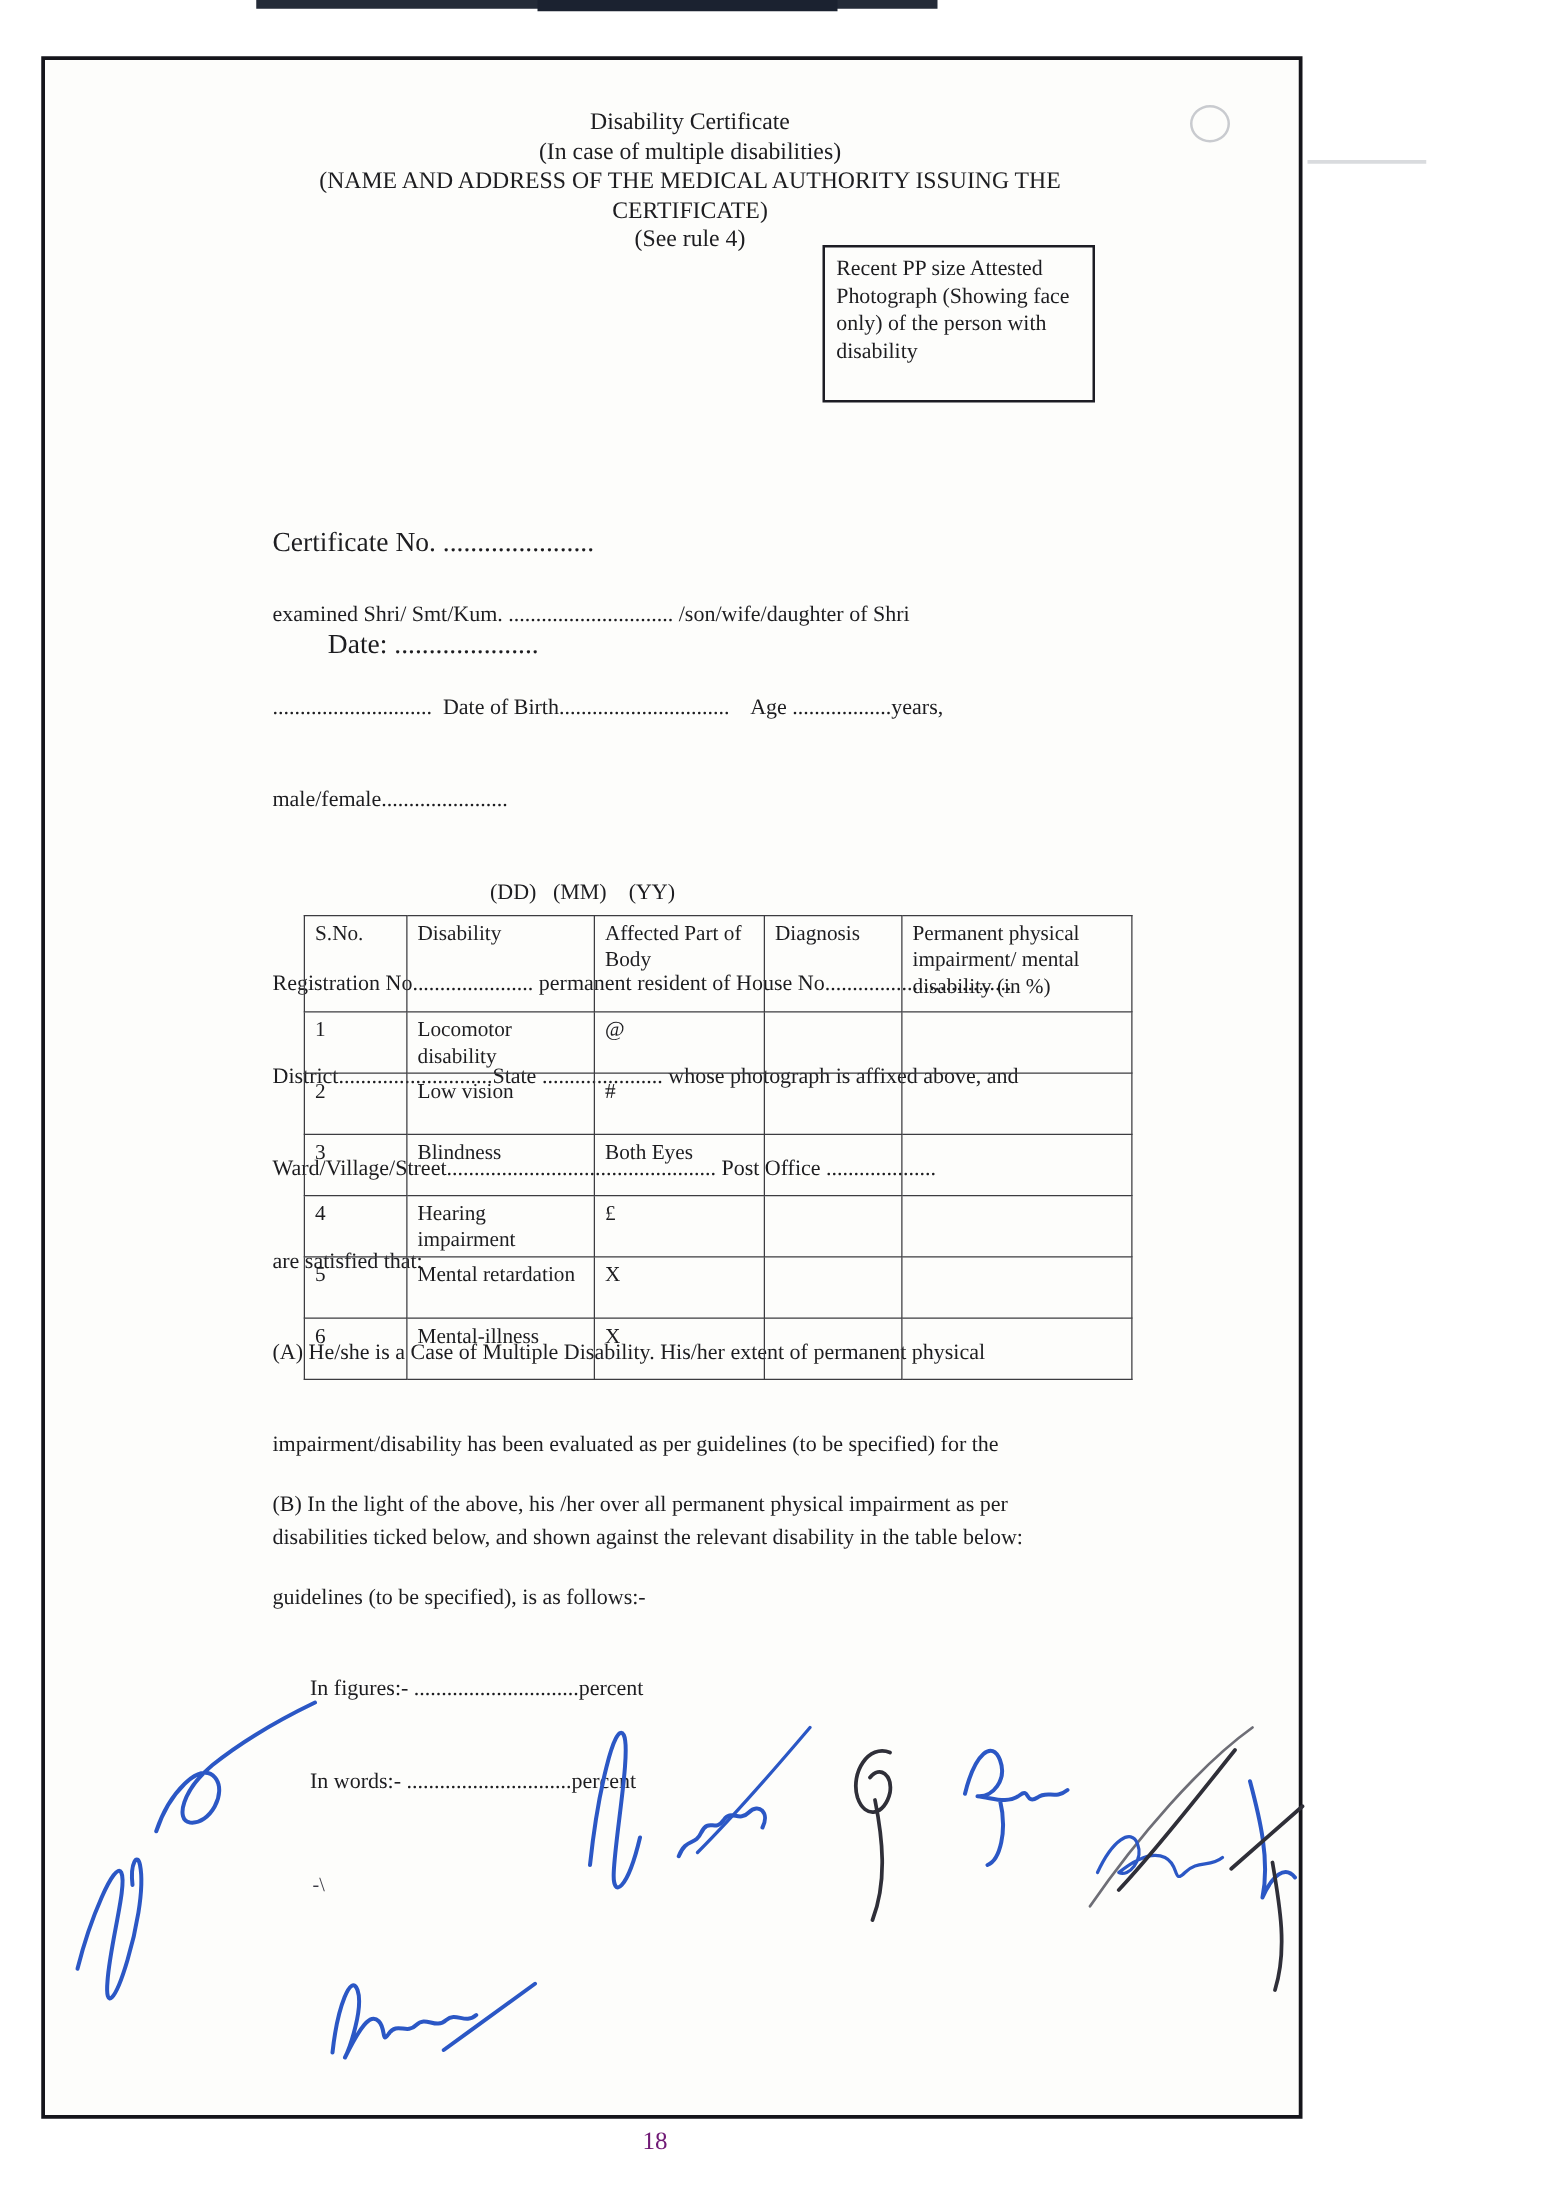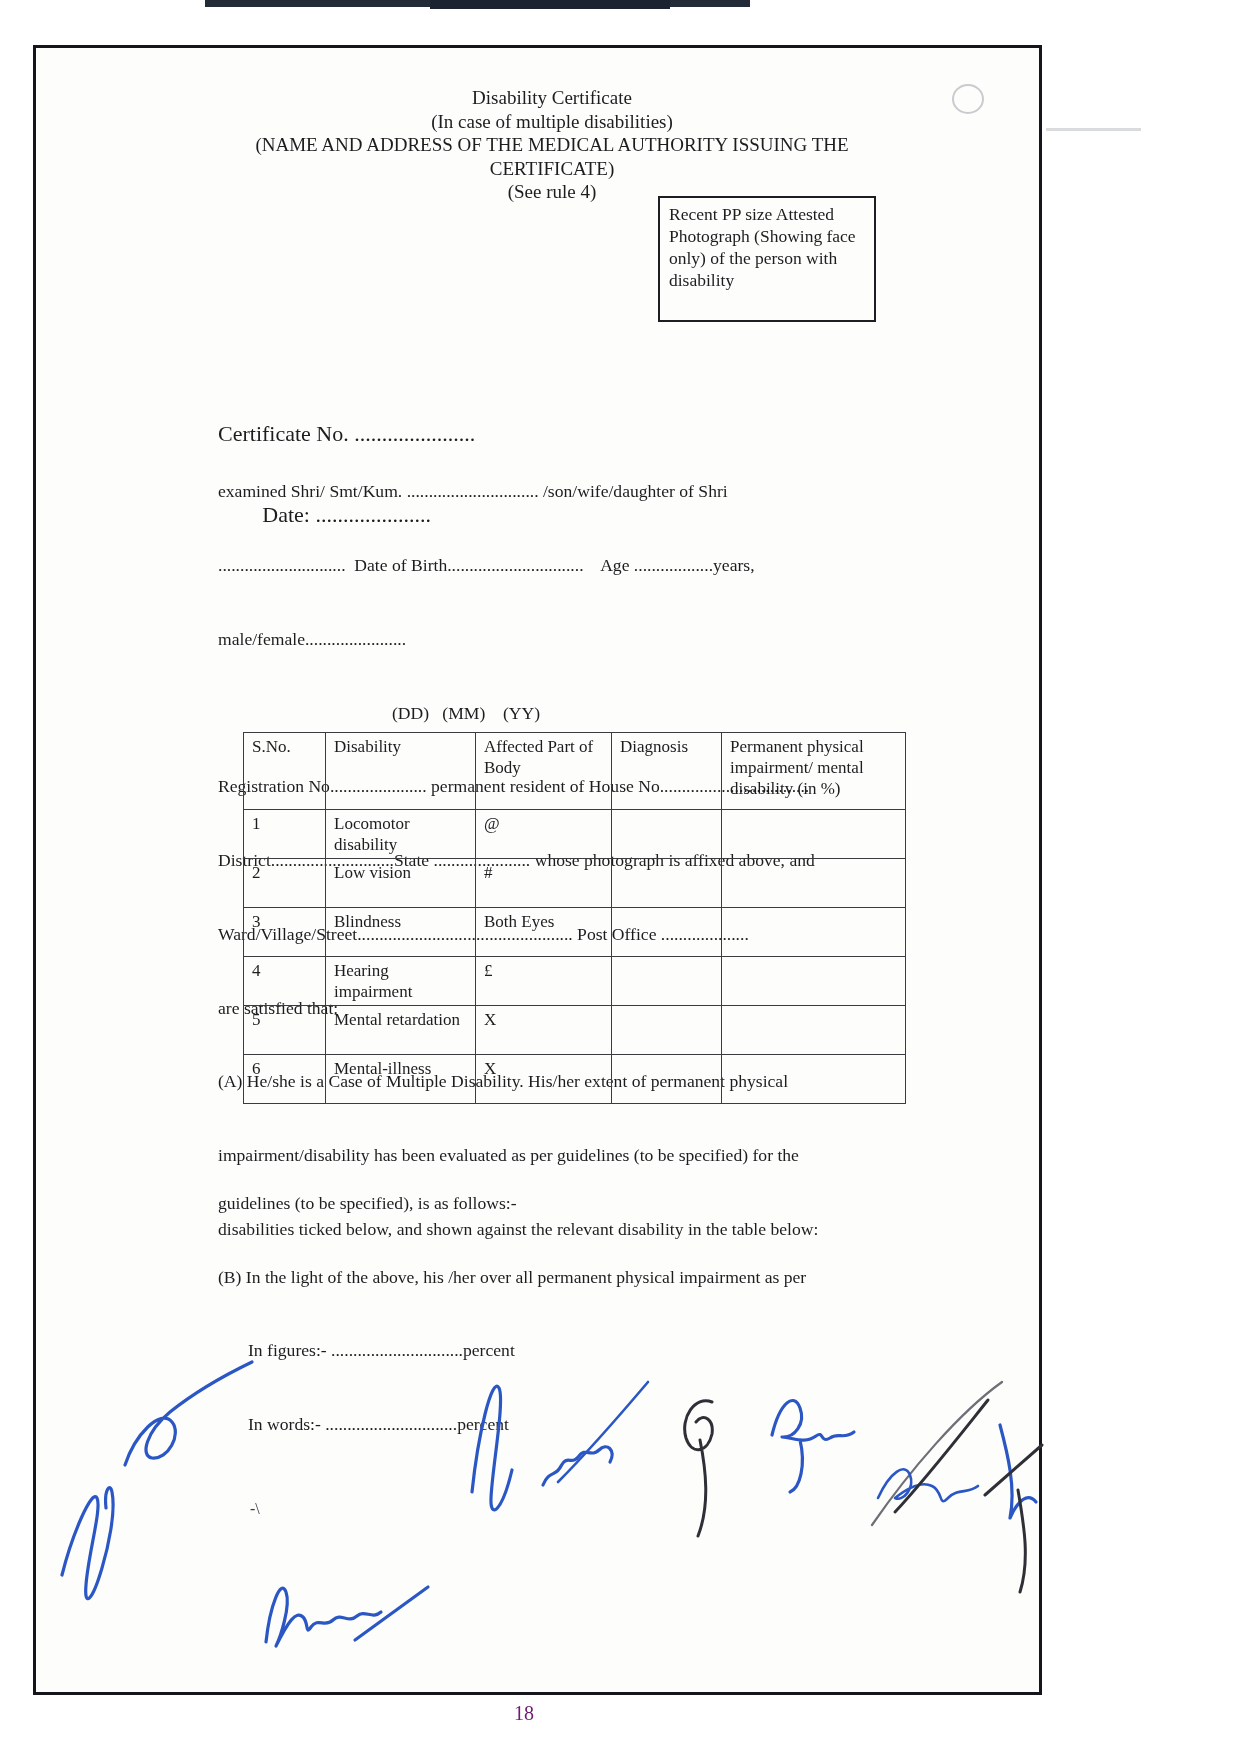--- a/index.html
+++ b/index.html
@@ -179,22 +179,22 @@
         <td class="c-sno">6</td>
         <td>Mental-illness</td>
         <td>X</td>
         <td></td>
         <td></td>
       </tr>
     </tbody>
   </table>
 
   <div class="section-b">
+    <div>(B) In the light of the above, his /her over all permanent physical impairment as per</div>
     <div>guidelines (to be specified), is as follows:-</div>
-    <div>(B) In the light of the above, his /her over all permanent physical impairment as per</div>
     <div class="indent">In figures:- ..............................percent</div>
     <div class="indent">In words:- ..............................percent</div>
     <div class="mark">-\</div>
   </div>
 
   <svg class="signatures" viewBox="0 0 1241 380" xmlns="http://www.w3.org/2000/svg">
     <path class="sig-blue" d="M125,125 C135,95 160,68 172,82 C182,94 168,120 152,118 C140,116 146,92 170,72 C195,52 225,35 252,22"></path>
     <path class="sig-blue" d="M62,235 C72,195 92,148 97,158 C102,168 88,215 86,245 C84,268 92,262 102,228 C108,208 116,172 112,152 C110,142 104,150 106,168"></path>
     <path class="sig-blue" d="M266,302 C270,265 281,238 286,252 C291,266 280,298 276,306 C288,282 296,270 303,277 C309,283 305,296 311,287 C318,277 325,288 333,280 C341,272 348,284 357,276 C365,269 372,280 381,272"></path>
     <path class="sig-blue" d="M355,300 L428,247"></path>

